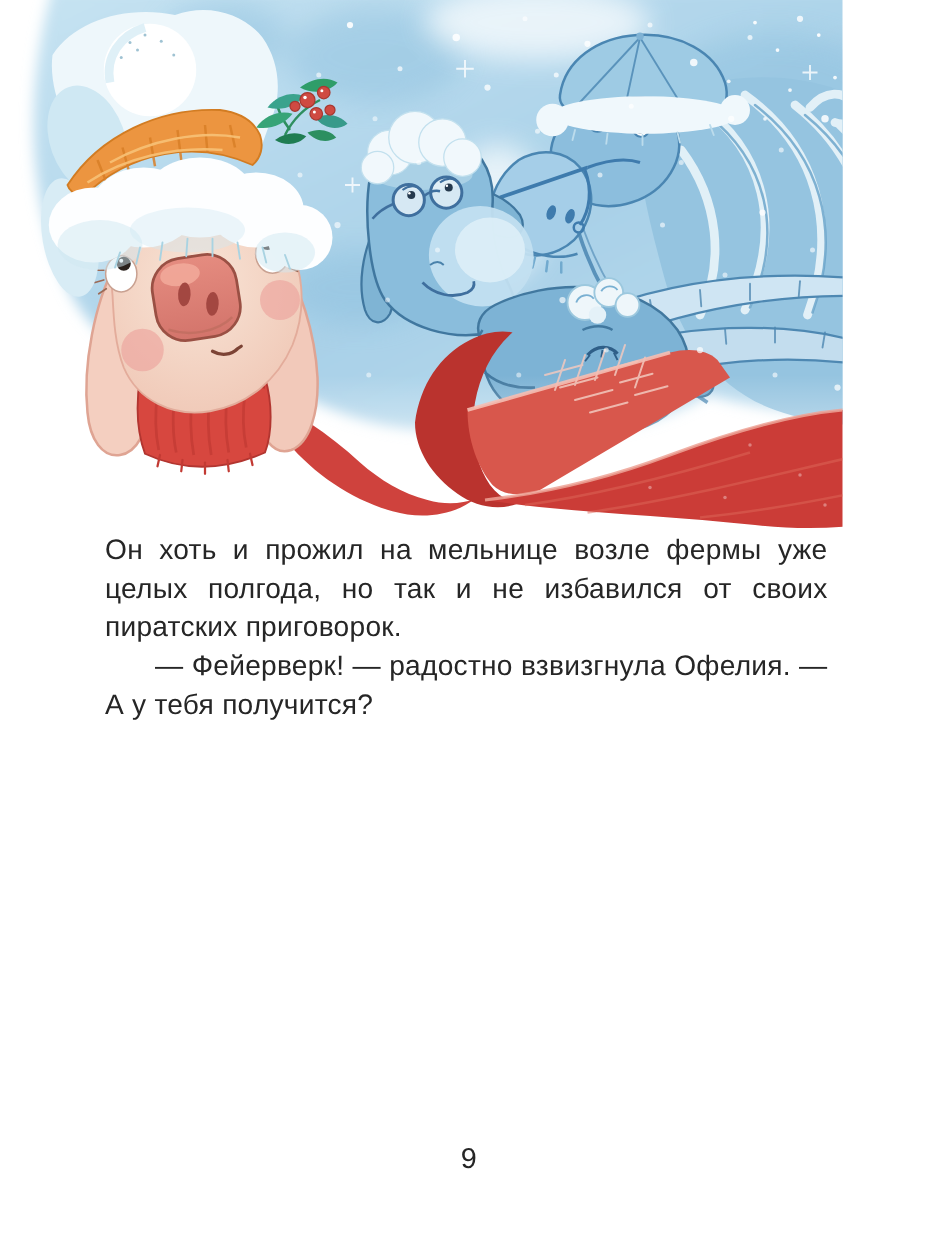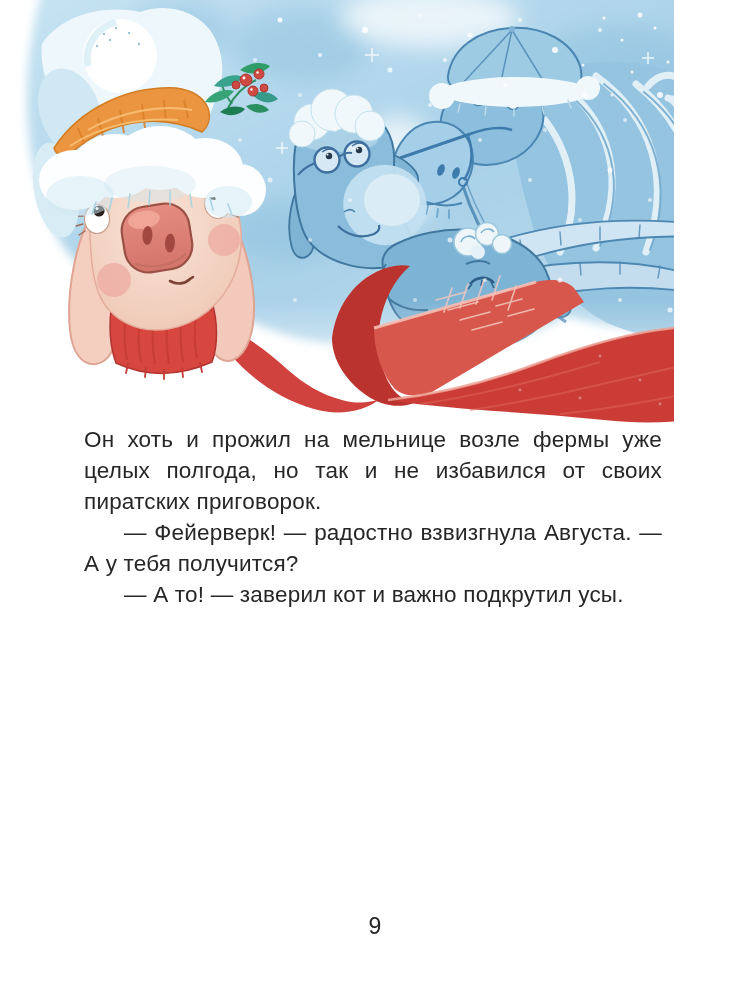--- a/index.html
+++ b/index.html
@@ -450,19 +450,18 @@
       <g stroke="#ffffff" stroke-width="1.5" opacity="0.8">
         <path d="M 372,48 L 372,62 M 365,55 L 379,55"></path>
         <path d="M 648,52 L 648,64 M 642,58 L 654,58"></path>
         <path d="M 282,142 L 282,154 M 276,148 L 288,148"></path>
       </g>
     </g>
   </svg>
 
   <div class="text-block">
     <p>Он хоть и прожил на мельнице возле фермы уже целых полгода, но так и не избавился от своих пиратских приговорок.</p>
-    <p class="indent">— Фейерверк! — радостно взвизгнула Августа. — А у тебя получится?</p>
-    <p class="indent">— А то! — заверил кот и важно подкрутил усы.</p>
+    <p class="indent">— Фейерверк! — радостно взвизгнула Офелия. — А у тебя получится?</p>
   </div>
 
   <div class="page-number">9</div>
 
 </div>
 
 </body></html>

